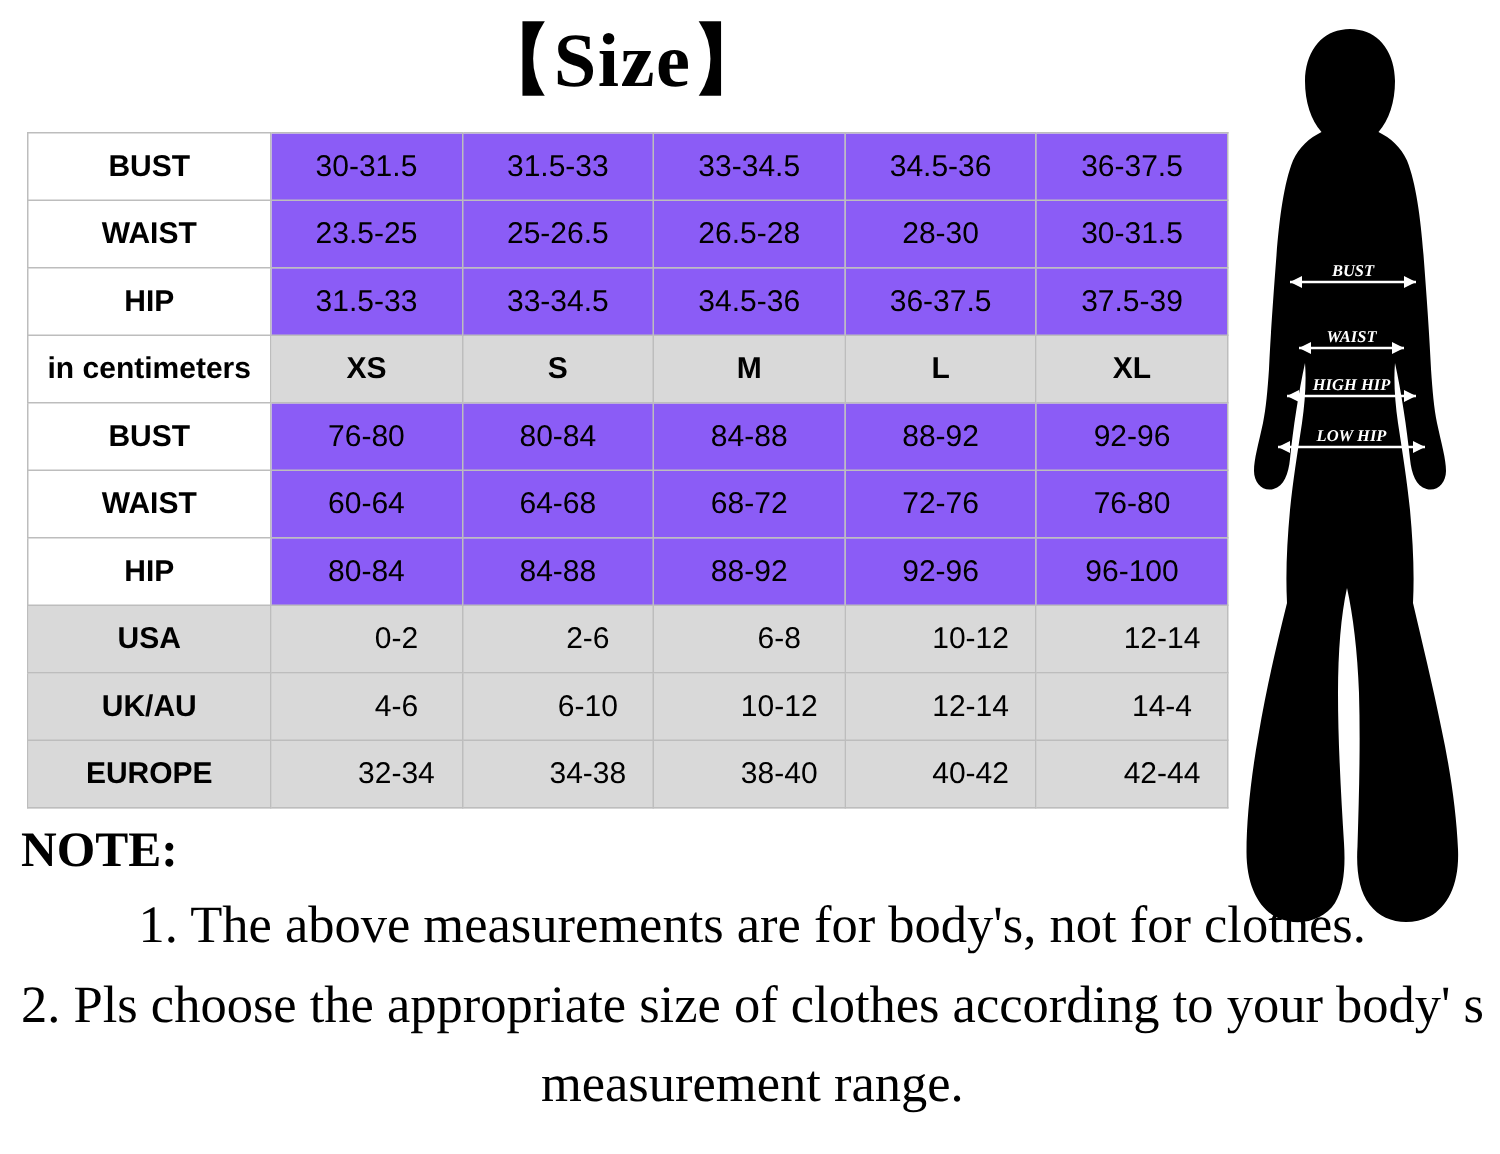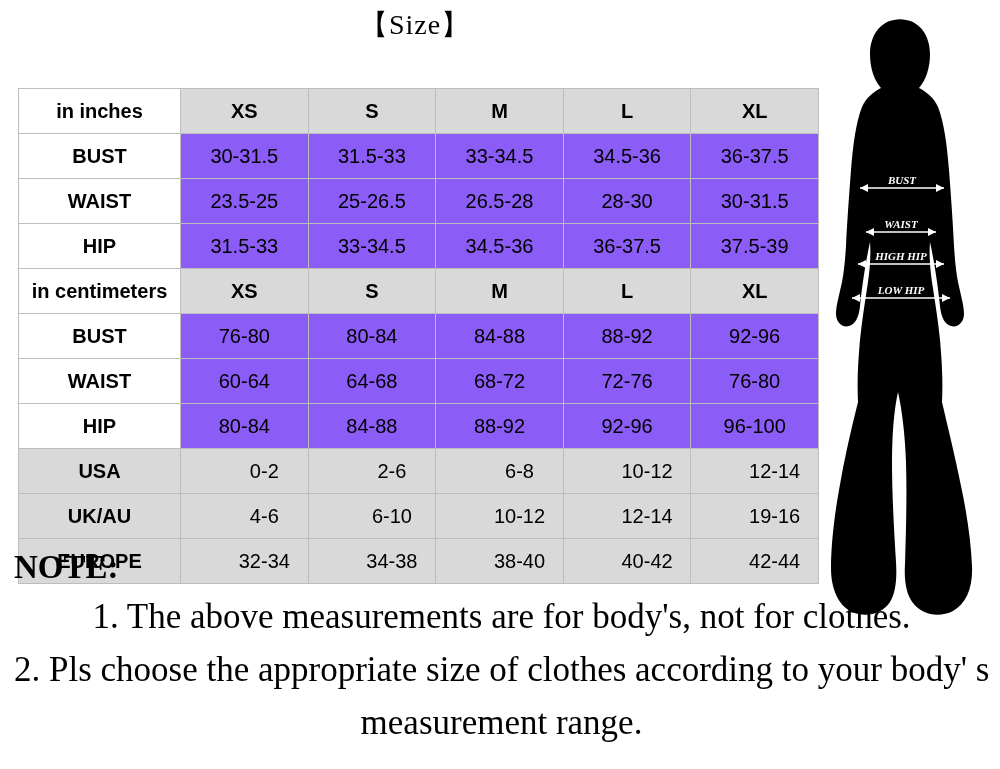--- a/index.html
+++ b/index.html
@@ -16,22 +16,22 @@
   }
 
   
   #title {
     position: absolute;
     left: 0;
     top: 6px;
     width: 830px;
     text-align: center;
     font-family: "Liberation Serif", serif;
-    font-weight: normal;
-    font-size: 28px;
+    font-weight: bold;
+    font-size: 51px;
     color: #000;
     letter-spacing: 1px;
   }
 
   
   #size-table {
     position: absolute;
     left: 18px;
     top: 88px;
     width: 800px;
@@ -125,28 +125,20 @@
 <table id="size-table">
   <colgroup>
     <col class="c0">
       <col class="cx">
       <col class="cx">
       <col class="cx">
       <col class="cx">
       <col class="cx">
   </colgroup>
   <tbody>
-    <tr>
-      <td class="rowhead red">in inches</td>
-      <td class="colhead">XS</td>
-      <td class="colhead">S</td>
-      <td class="colhead">M</td>
-      <td class="colhead">L</td>
-      <td class="colhead">XL</td>
-    </tr>
 
     <tr>
       <td class="rowhead">BUST</td>
       <td class="val">30-31.5</td>
       <td class="val">31.5-33</td>
       <td class="val">33-34.5</td>
       <td class="val">34.5-36</td>
       <td class="val">36-37.5</td>
     </tr>
 
@@ -212,21 +204,21 @@
       <td class="val">10-12</td>
       <td class="val">12-14</td>
     </tr>
 
     <tr class="shaded small">
       <td class="rowhead red">UK/AU</td>
       <td class="val">4-6</td>
       <td class="val">6-10</td>
       <td class="val">10-12</td>
       <td class="val">12-14</td>
-      <td class="val">19-16</td>
+      <td class="val">14-4</td>
     </tr>
 
     <tr class="shaded small">
       <td class="rowhead red">EUROPE</td>
       <td class="val">32-34</td>
       <td class="val">34-38</td>
       <td class="val">38-40</td>
       <td class="val">40-42</td>
       <td class="val">42-44</td>
     </tr>

